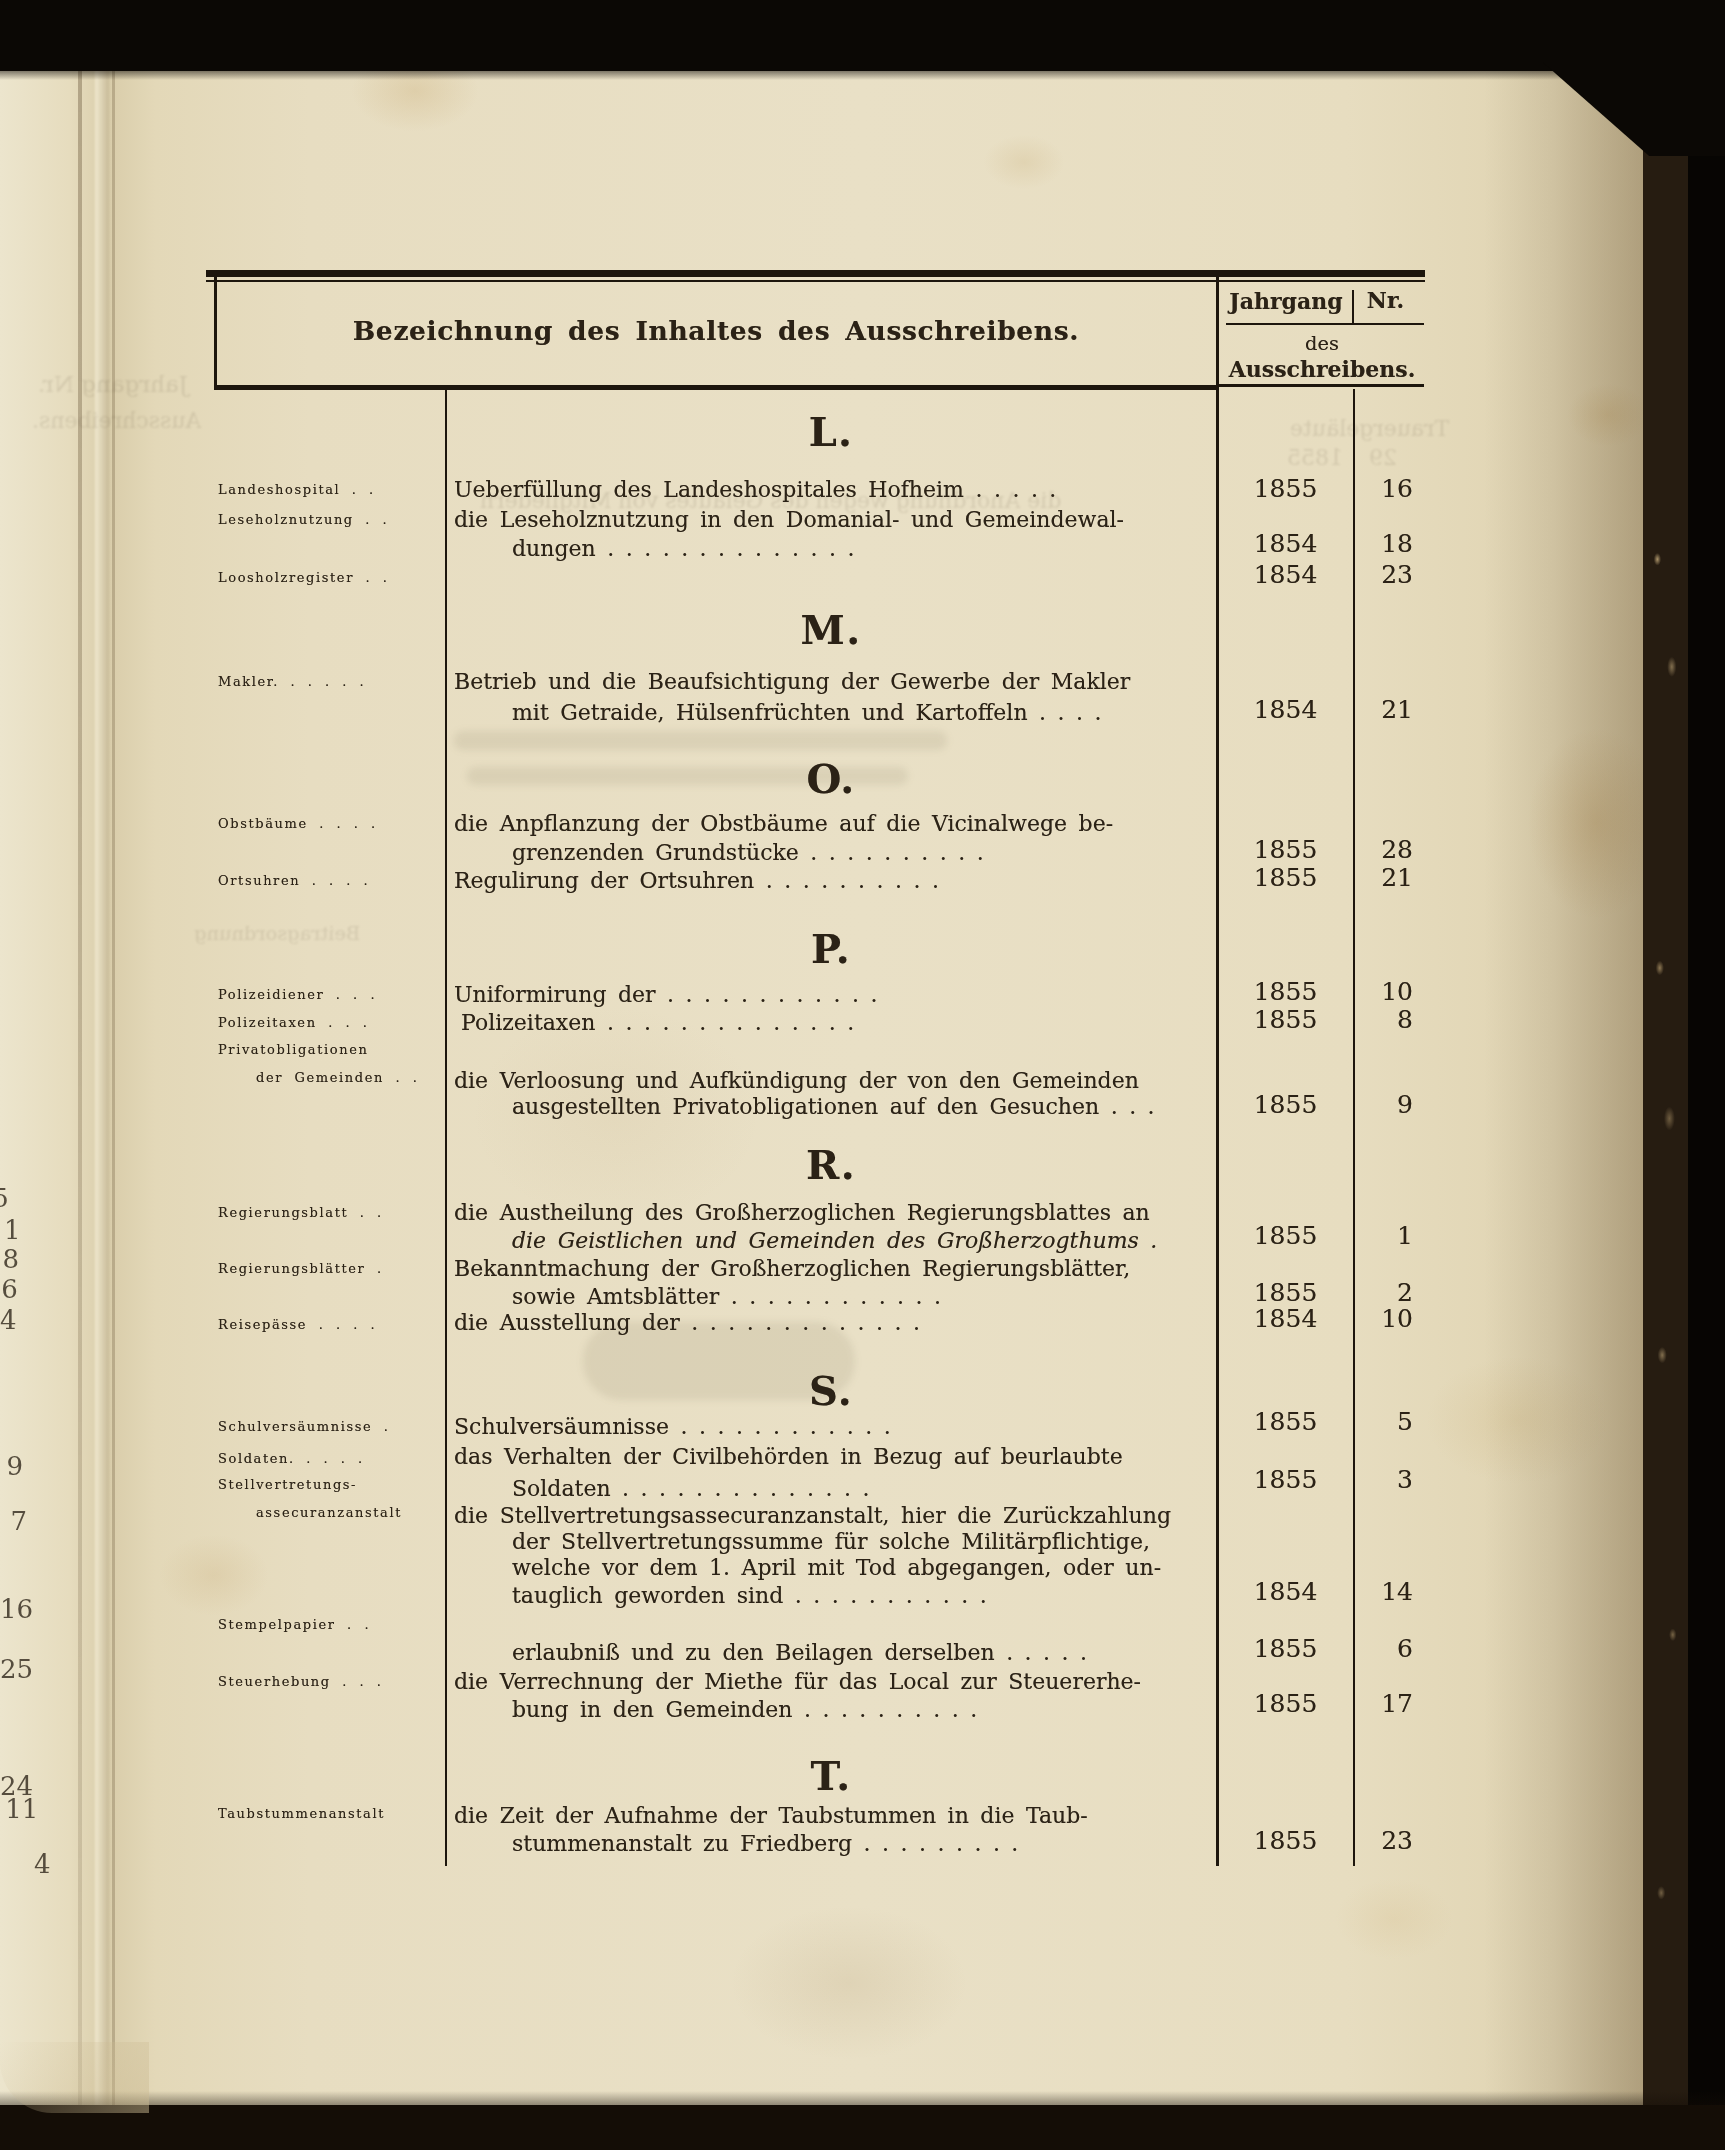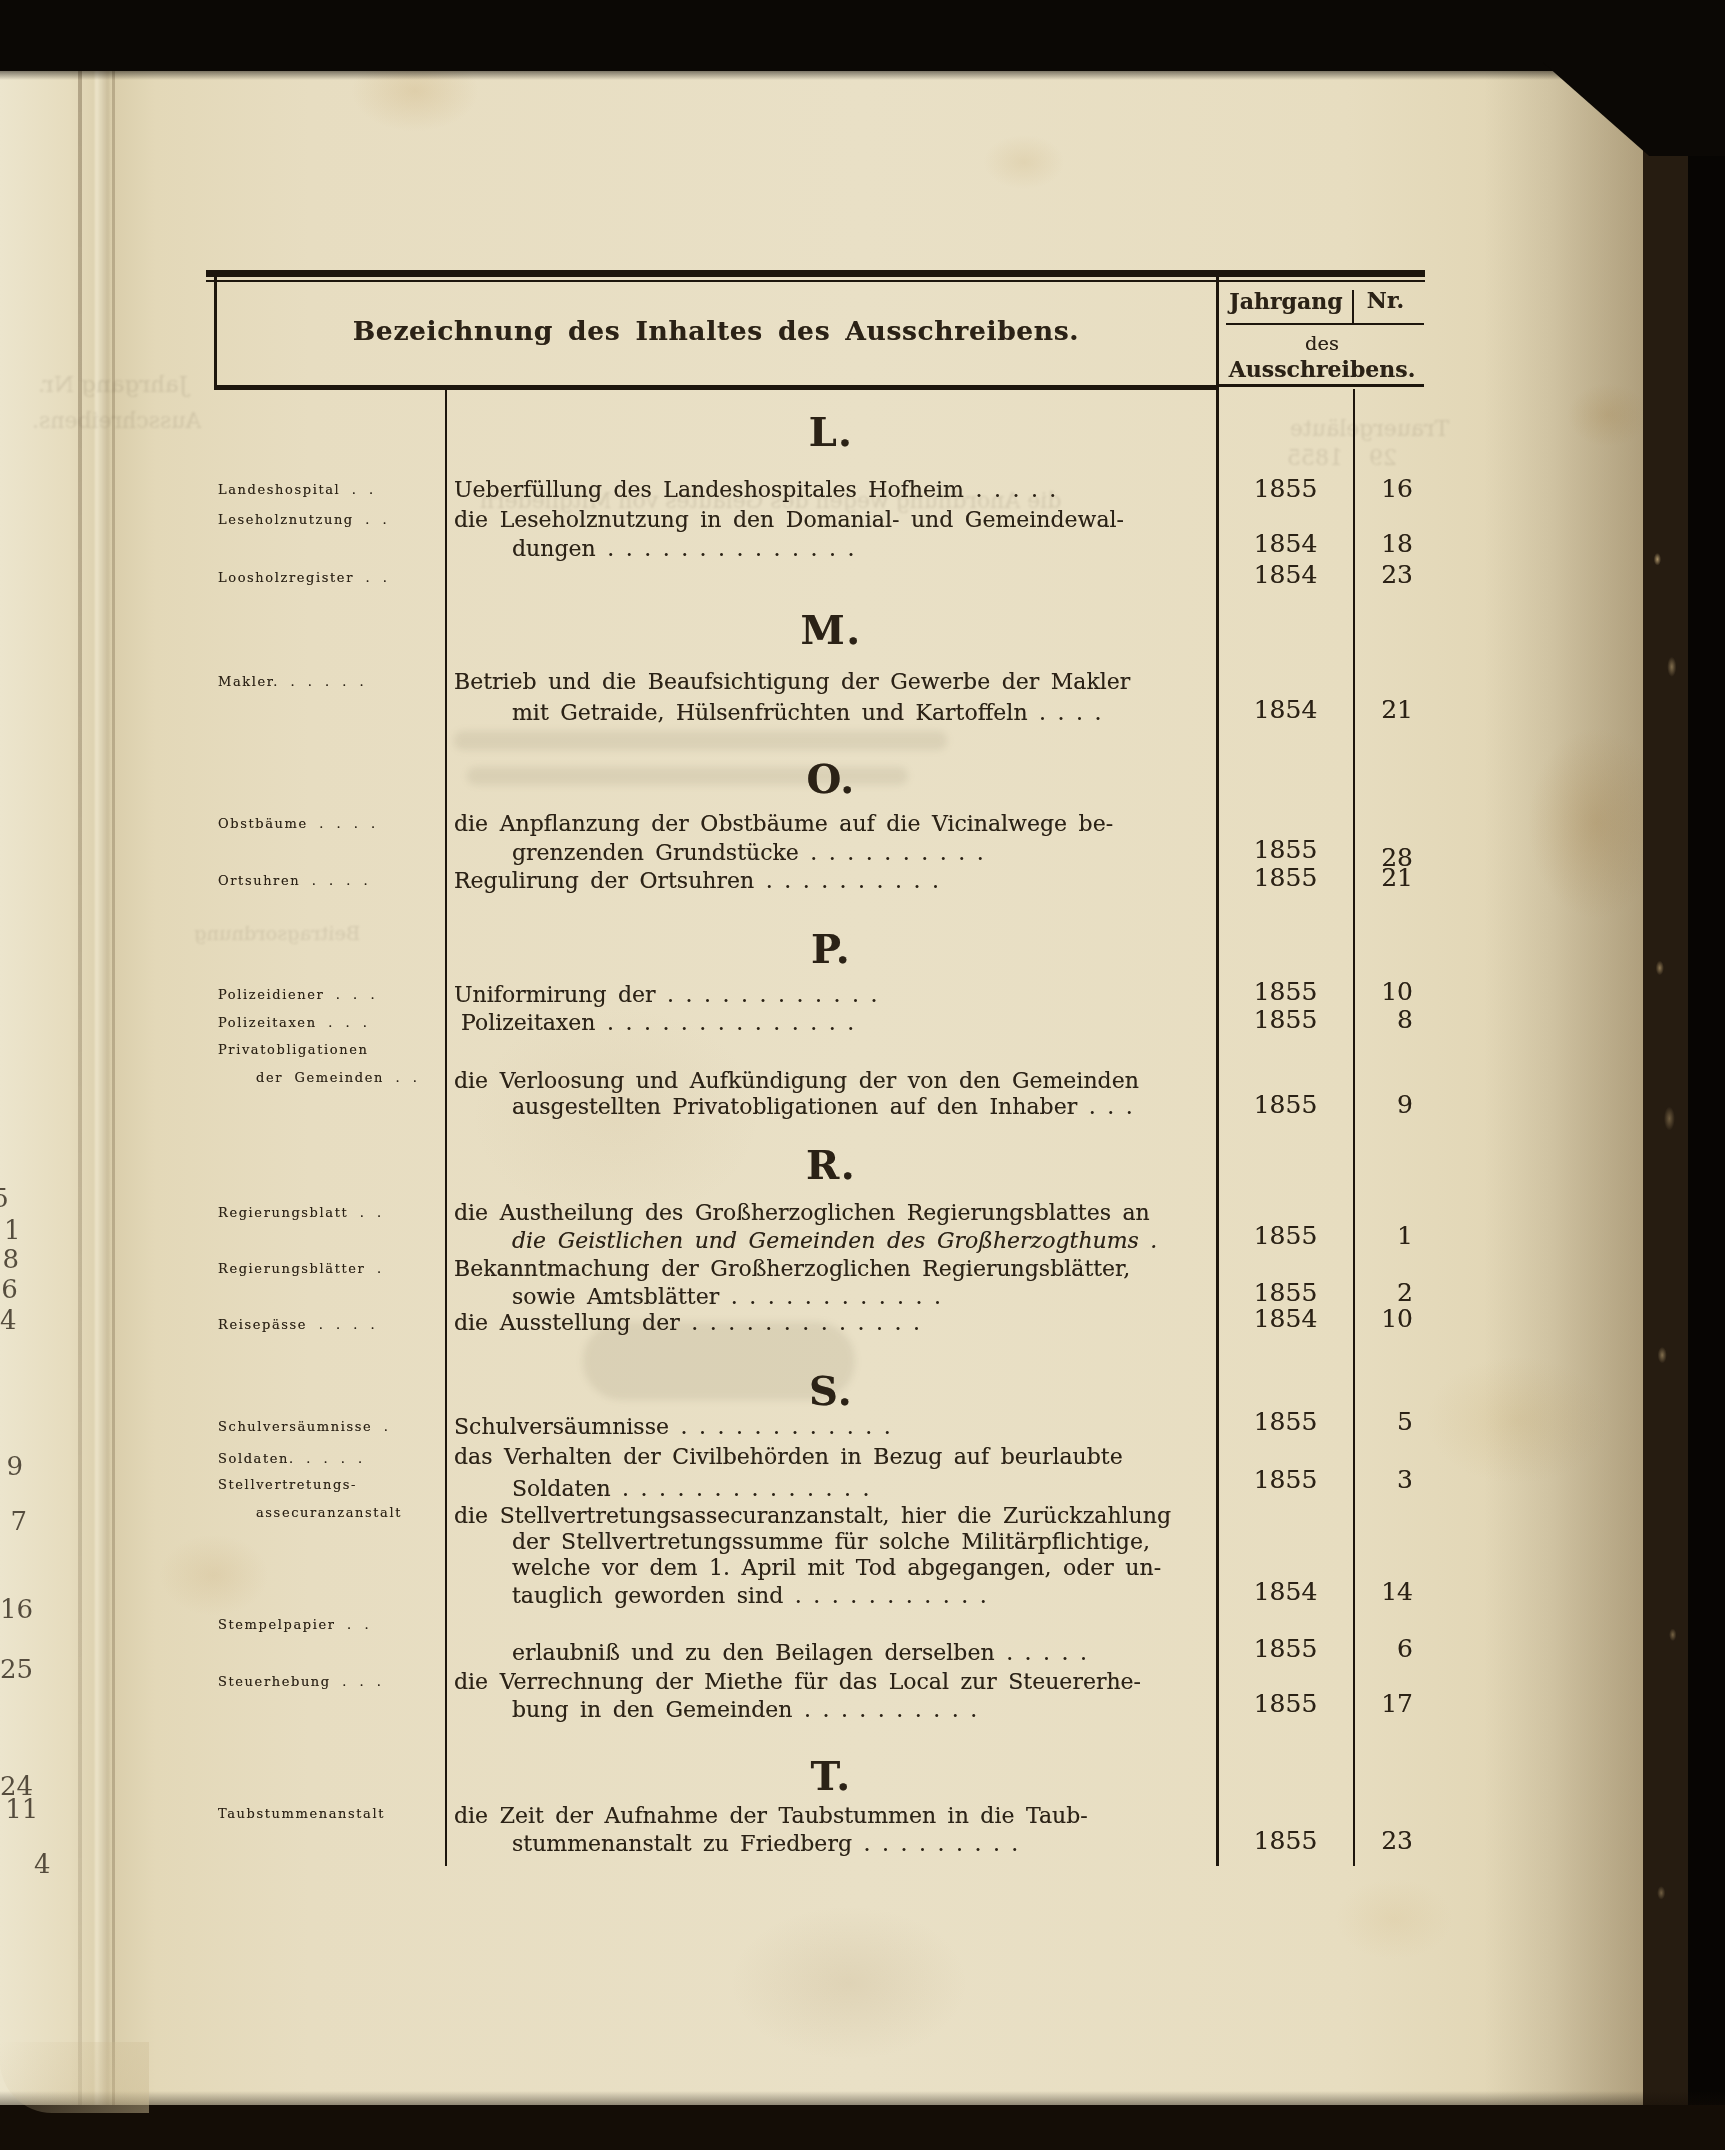--- a/index.html
+++ b/index.html
@@ -128,42 +128,42 @@
   <div class="t desc" style="left:454px;top:681px;">Betrieb und die Beaufsichtigung der Gewerbe der Makler</div>
   <div class="t desc" style="left:512px;top:712px;">mit Getraide, Hülsenfrüchten und Kartoffeln . . . .</div>
   <div class="t num yearbox" style="top:709px;">1854</div>
   <div class="t num nrbox" style="top:709px;">21</div>
 
   <div class="t sec" style="top:778px;">O.</div>
   <div class="t term" style="left:218px;top:823px;">Obstbäume . . . .</div>
   <div class="t desc" style="left:454px;top:823px;">die Anpflanzung der Obstbäume auf die Vicinalwege be-</div>
   <div class="t desc" style="left:512px;top:852px;">grenzenden Grundstücke . . . . . . . . . .</div>
   <div class="t num yearbox" style="top:849px;">1855</div>
-  <div class="t num nrbox" style="top:849px;margin-top:8px;">28</div>
+  <div class="t num nrbox" style="top:849px;">28</div>
 
   <div class="t term" style="left:218px;top:880px;">Ortsuhren . . . .</div>
   <div class="t desc" style="left:454px;top:880px;">Regulirung der Ortsuhren . . . . . . . . . .</div>
   <div class="t num yearbox" style="top:877px;">1855</div>
   <div class="t num nrbox" style="top:877px;">21</div>
 
   <div class="t sec" style="top:948px;">P.</div>
   <div class="t term" style="left:218px;top:994px;text-align:center;">Polizeidiener . . .</div>
   <div class="t desc" style="left:454px;top:994px;">Uniformirung der . . . . . . . . . . . .</div>
   <div class="t num yearbox" style="top:991px;">1855</div>
   <div class="t num nrbox" style="top:991px;">10</div>
 
   <div class="t term" style="left:218px;top:1022px;">Polizeitaxen . . .</div>
   <div class="t desc" style="left:454px;top:1022px;margin-left:7px;">Polizeitaxen . . . . . . . . . . . . . .</div>
   <div class="t num yearbox" style="top:1019px;">1855</div>
   <div class="t num nrbox" style="top:1019px;">8</div>
 
   <div class="t term" style="left:218px;top:1049px;">Privatobligationen</div>
   <div class="t term" style="left:256px;top:1077px;">der Gemeinden . .</div>
   <div class="t desc" style="left:454px;top:1080px;">die Verloosung und Aufkündigung der von den Gemeinden</div>
-  <div class="t desc" style="left:512px;top:1106px;">ausgestellten Privatobligationen auf den Inhaber . . .</div>
+  <div class="t desc" style="left:512px;top:1106px;">ausgestellten Privatobligationen auf den Gesuchen . . .</div>
   <div class="t num yearbox" style="top:1104px;">1855</div>
   <div class="t num nrbox" style="top:1104px;">9</div>
 
   <div class="t sec" style="top:1164px;">R.</div>
   <div class="t term" style="left:218px;top:1212px;">Regierungsblatt . .</div>
   <div class="t desc" style="left:454px;top:1212px;">die Austheilung des Großherzoglichen Regierungsblattes an</div>
   <div class="t desc" style="left:512px;top:1240px;font-style:italic;">die Geistlichen und Gemeinden des Großherzogthums .</div>
   <div class="t num yearbox" style="top:1235px;">1855</div>
   <div class="t num nrbox" style="top:1235px;">1</div>
 

